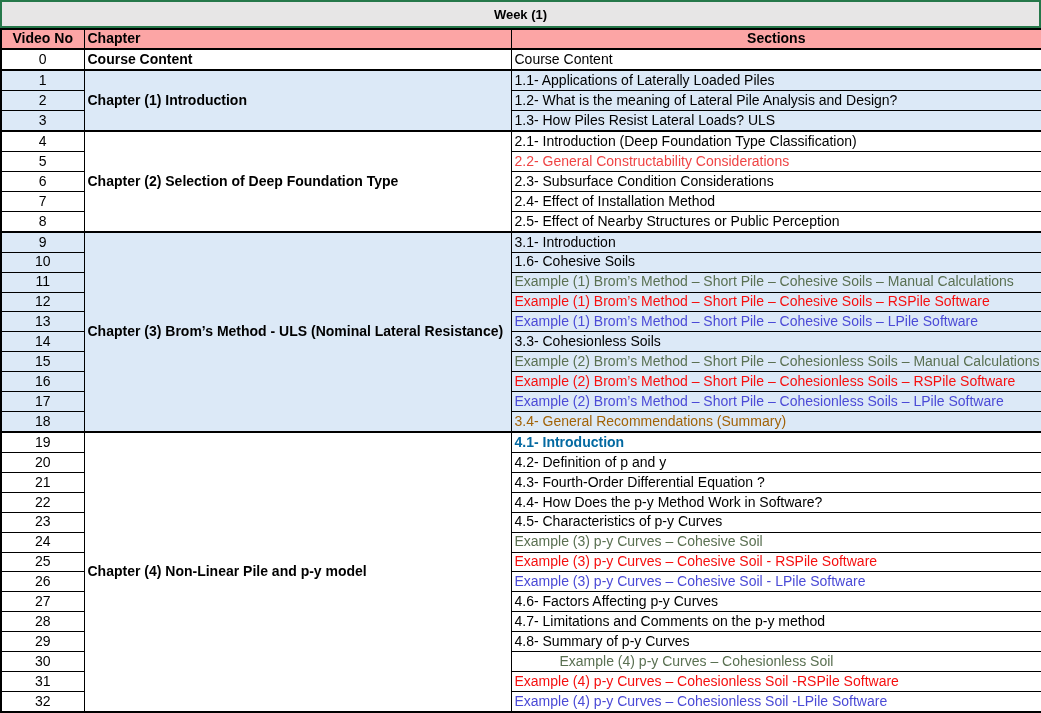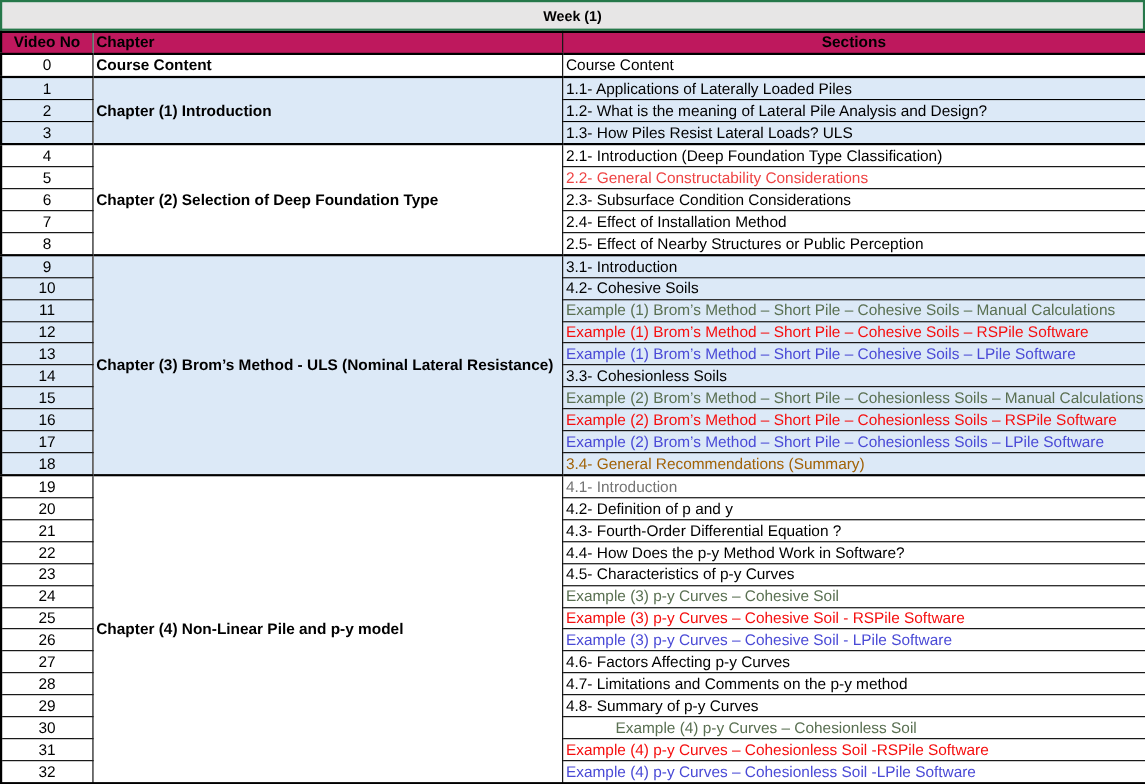--- a/index.html
+++ b/index.html
@@ -44,21 +44,21 @@
     box-sizing: border-box;
     border: 1px solid #000000;
     font-size: 14px;
     line-height: 1.1;
     padding: 0 3px;
     overflow: hidden;
     white-space: nowrap;
     color: #000000;
   }
   thead tr { height: 20px; }
-  th { font-weight: bold; background: #be185d; border-bottom: 2px solid #000000; margin-left: 22px; }
+  th { font-weight: bold; background: #fca5a5; border-bottom: 2px solid #000000; margin-left: 22px; }
   th.h-no, th.h-sections { text-align: center; }
   th.h-chapter { text-align: left; }
   td.num { text-align: center; }
   td.chapter { font-weight: bold; text-align: left; vertical-align: middle; }
   td.section { text-align: left; }
   tr.group-start td { border-top: 2px solid #000000; }
   tr.bg-blue td { background: #DCE9F7; }
   td.chapter.bg-blue { background: #DCE9F7; }
 </style>
 </head>
@@ -123,21 +123,21 @@
           <td class="num">8</td>
           <td class="section" style="color: rgb(0, 0, 0);">2.5- Effect of Nearby Structures or Public Perception</td>
         </tr>
         <tr class="bg-blue group-start">
           <td class="num">9</td>
           <td class="chapter bg-blue" rowspan="10">Chapter (3) Brom’s Method - ULS (Nominal Lateral Resistance)</td>
           <td class="section" style="color: rgb(0, 0, 0);">3.1- Introduction</td>
         </tr>
         <tr class="bg-blue">
           <td class="num">10</td>
-          <td class="section" style="color: rgb(0, 0, 0);">4.2- Cohesive Soils</td>
+          <td class="section" style="color: rgb(0, 0, 0);">1.6- Cohesive Soils</td>
         </tr>
         <tr class="bg-blue">
           <td class="num">11</td>
           <td class="section" style="color: rgb(90, 112, 82);">Example (1) Brom’s Method – Short Pile – Cohesive Soils – Manual Calculations</td>
         </tr>
         <tr class="bg-blue">
           <td class="num">12</td>
           <td class="section" style="color: rgb(245, 15, 15);">Example (1) Brom’s Method – Short Pile – Cohesive Soils – RSPile Software</td>
         </tr>
         <tr class="bg-blue">
@@ -160,21 +160,21 @@
           <td class="num">17</td>
           <td class="section" style="color: rgb(74, 74, 214);">Example (2) Brom’s Method – Short Pile – Cohesionless Soils – LPile Software</td>
         </tr>
         <tr class="bg-blue">
           <td class="num">18</td>
           <td class="section" style="color: #a16207;">3.4- General Recommendations (Summary)</td>
         </tr>
         <tr class="group-start">
           <td class="num">19</td>
           <td class="chapter" rowspan="14">Chapter (4) Non-Linear Pile and p-y model</td>
-          <td class="section" style="color: #737373;">4.1- Introduction</td>
+          <td class="section" style="color: #0369a1; font-weight: bold;">4.1- Introduction</td>
         </tr>
         <tr>
           <td class="num">20</td>
           <td class="section" style="color: rgb(0, 0, 0);">4.2- Definition of p and y</td>
         </tr>
         <tr>
           <td class="num">21</td>
           <td class="section" style="color: rgb(0, 0, 0);">4.3- Fourth-Order Differential Equation ?</td>
         </tr>
         <tr>

